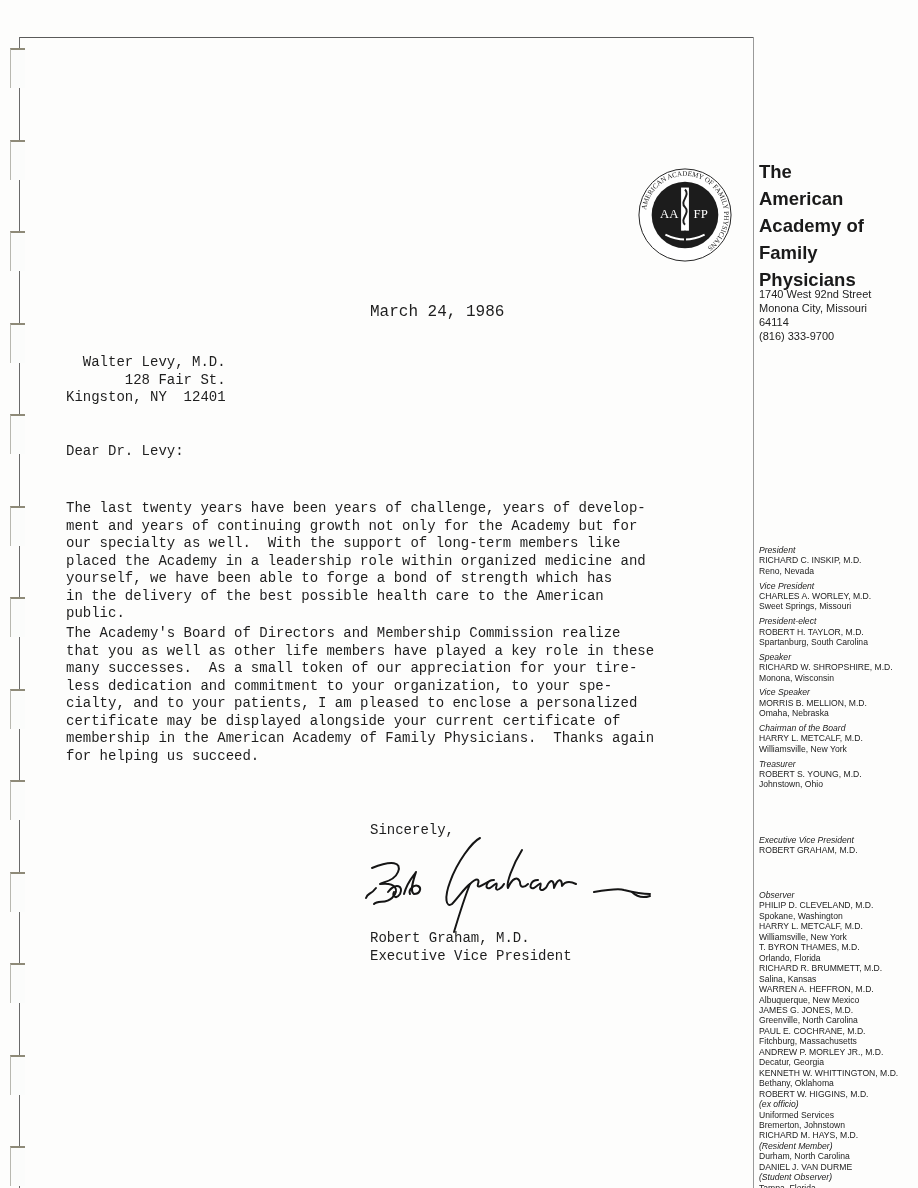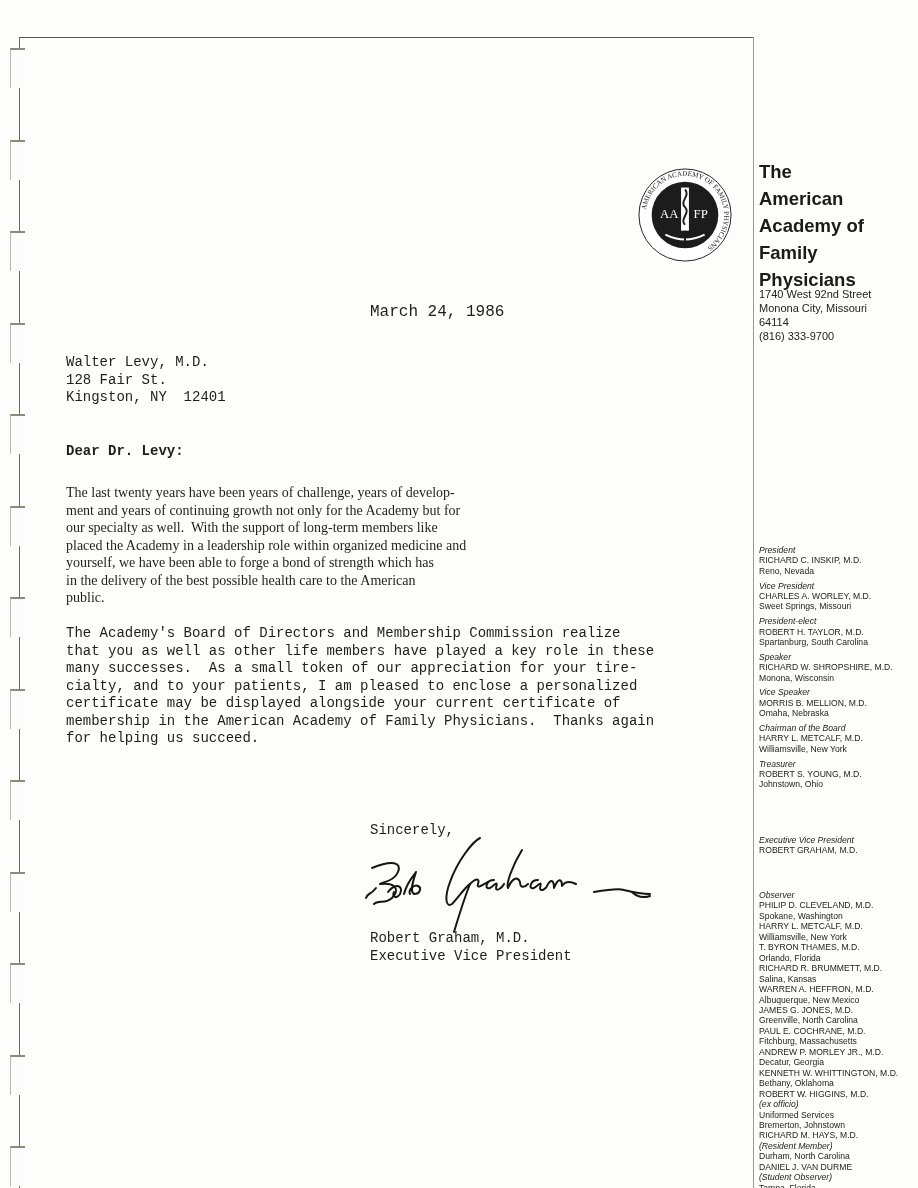--- a/index.html
+++ b/index.html
@@ -23,25 +23,25 @@
   }
   .perf {
     position: absolute; left: 10px; width: 14px; height: 38px;
     border-top: 2px solid #8e8a78; border-left: 1px solid #b8b8b0;
     background: #fbfcfb;
   }
   
   .seal { position: absolute; left: 636px; top: 166px; width: 98px; height: 98px; }
   .date { position: absolute; left: 370px; top: 303px; font-size: 16px; white-space: pre; }
   .addr { position: absolute; left: 66px; top: 354px; font-size: 14px; line-height: 17.5px; }
-  .addr div { white-space: pre; }
-  .salutation { position: absolute; left: 66px; top: 443px; font-size: 14px; font-weight: bold; }
+  .addr div { white-space: pre; text-align: right; }
+  .salutation { position: absolute; left: 66px; top: 443px; font-size: 14px; }
   .para { position: absolute; left: 66px; width: 640px; font-size: 14px; line-height: 17.5px; }
   .para div { white-space: pre; }
-  .p1 { top: 484px; font-family: Liberation Serif, serif; }
+  .p1 { top: 500px; }
   .p2 { top: 625px; }
   .closing { position: absolute; left: 370px; top: 822px; font-size: 14px; }
   .signature { position: absolute; left: 362px; top: 832px; width: 300px; height: 110px; }
   .signer { position: absolute; left: 370px; top: 930px; font-size: 14px; line-height: 17.5px; }
   
   .sidebar { position: absolute; left: 759px; top: 0; width: 159px;
     font-family: "Liberation Sans", "DejaVu Sans", sans-serif; color: #222; }
   .org-name { position: absolute; left: 0; top: 135px; font-weight: bold; font-size: 18.5px; line-height: 27px; color: #1a1a1a; margin-top: 23px; }
   .org-addr { position: absolute; left: 0; top: 287px; font-size: 11px; line-height: 14px; }
   .officers { position: absolute; left: 0; top: 545px; font-size: 8.6px; line-height: 10.4px; }
@@ -108,20 +108,21 @@
   <div>placed the Academy in a leadership role within organized medicine and</div>
   <div>yourself, we have been able to forge a bond of strength which has</div>
   <div>in the delivery of the best possible health care to the American</div>
   <div>public.</div>
 </div>
 
 <div class="para p2">
   <div>The Academy's Board of Directors and Membership Commission realize</div>
   <div>that you as well as other life members have played a key role in these</div>
   <div>many successes.  As a small token of our appreciation for your tire-</div>
+  <div>less dedication and commitment to your organization, to your spe-</div>
   <div>cialty, and to your patients, I am pleased to enclose a personalized</div>
   <div>certificate may be displayed alongside your current certificate of</div>
   <div>membership in the American Academy of Family Physicians.  Thanks again</div>
   <div>for helping us succeed.</div>
 </div>
 
 <div class="closing">Sincerely,</div>
 
 <svg class="signature" viewBox="0 0 300 110">
   <g fill="none" stroke="#151515" stroke-width="2" stroke-linecap="round" stroke-linejoin="round">

